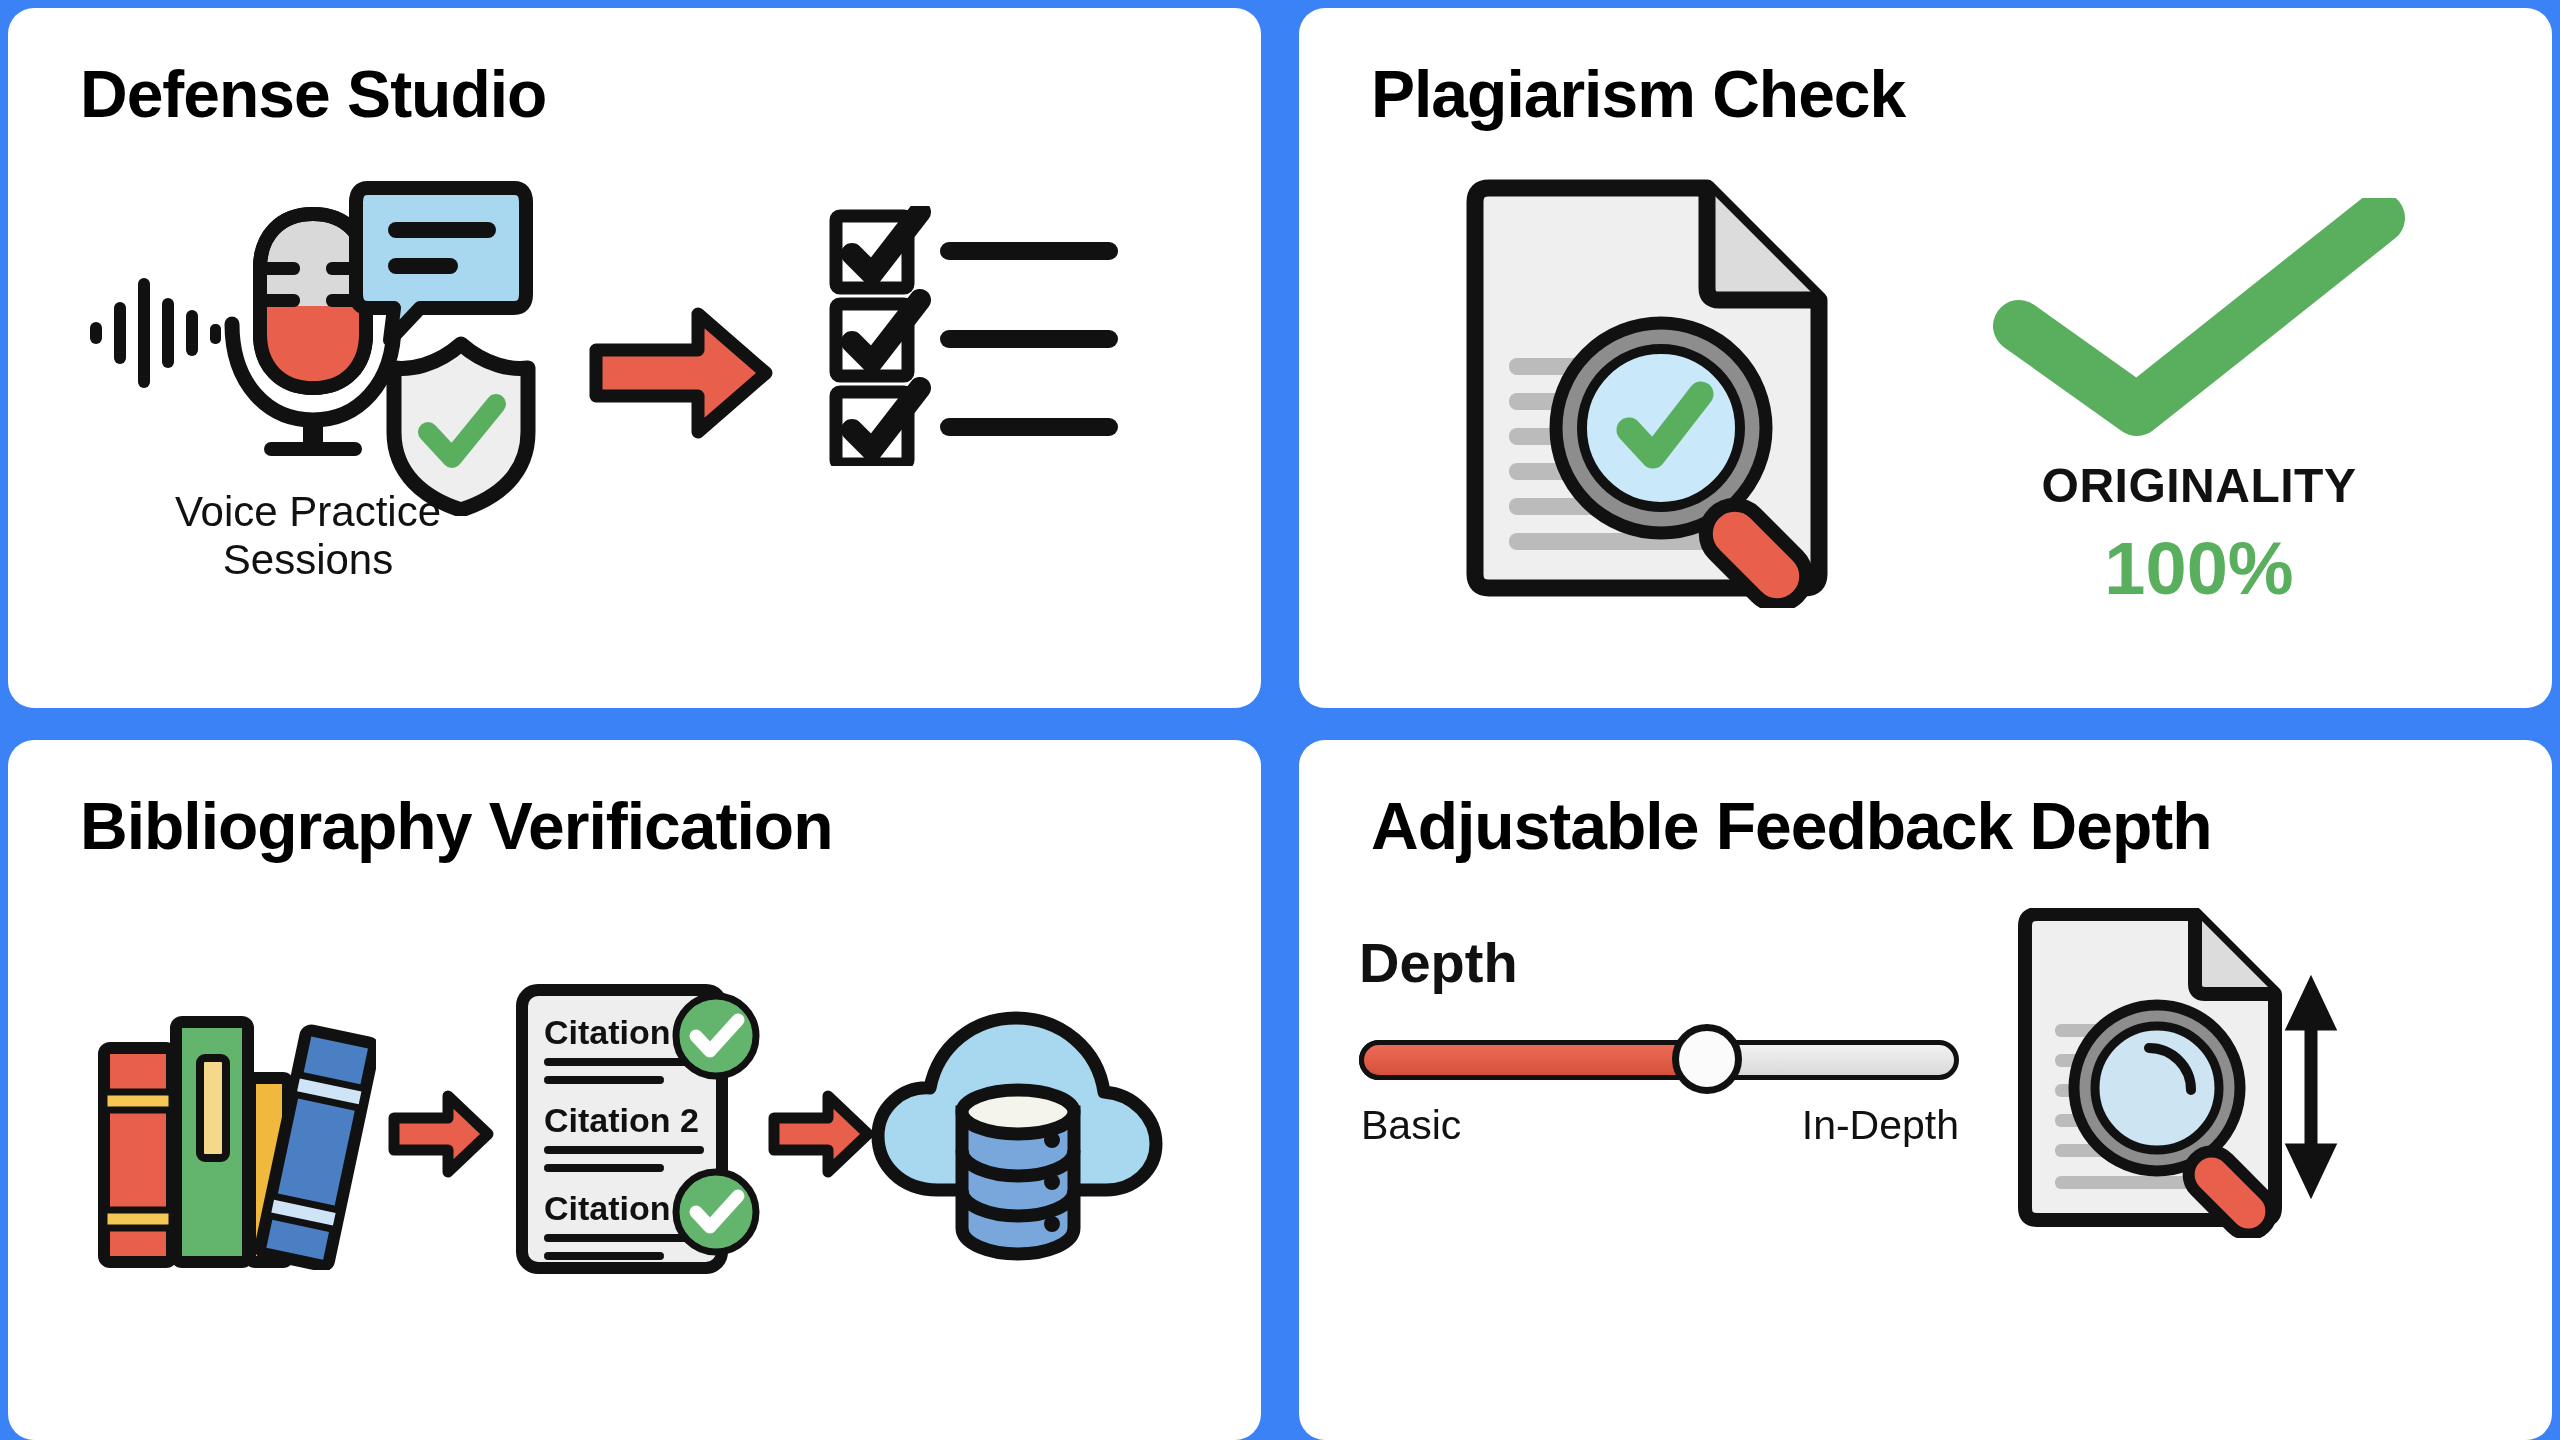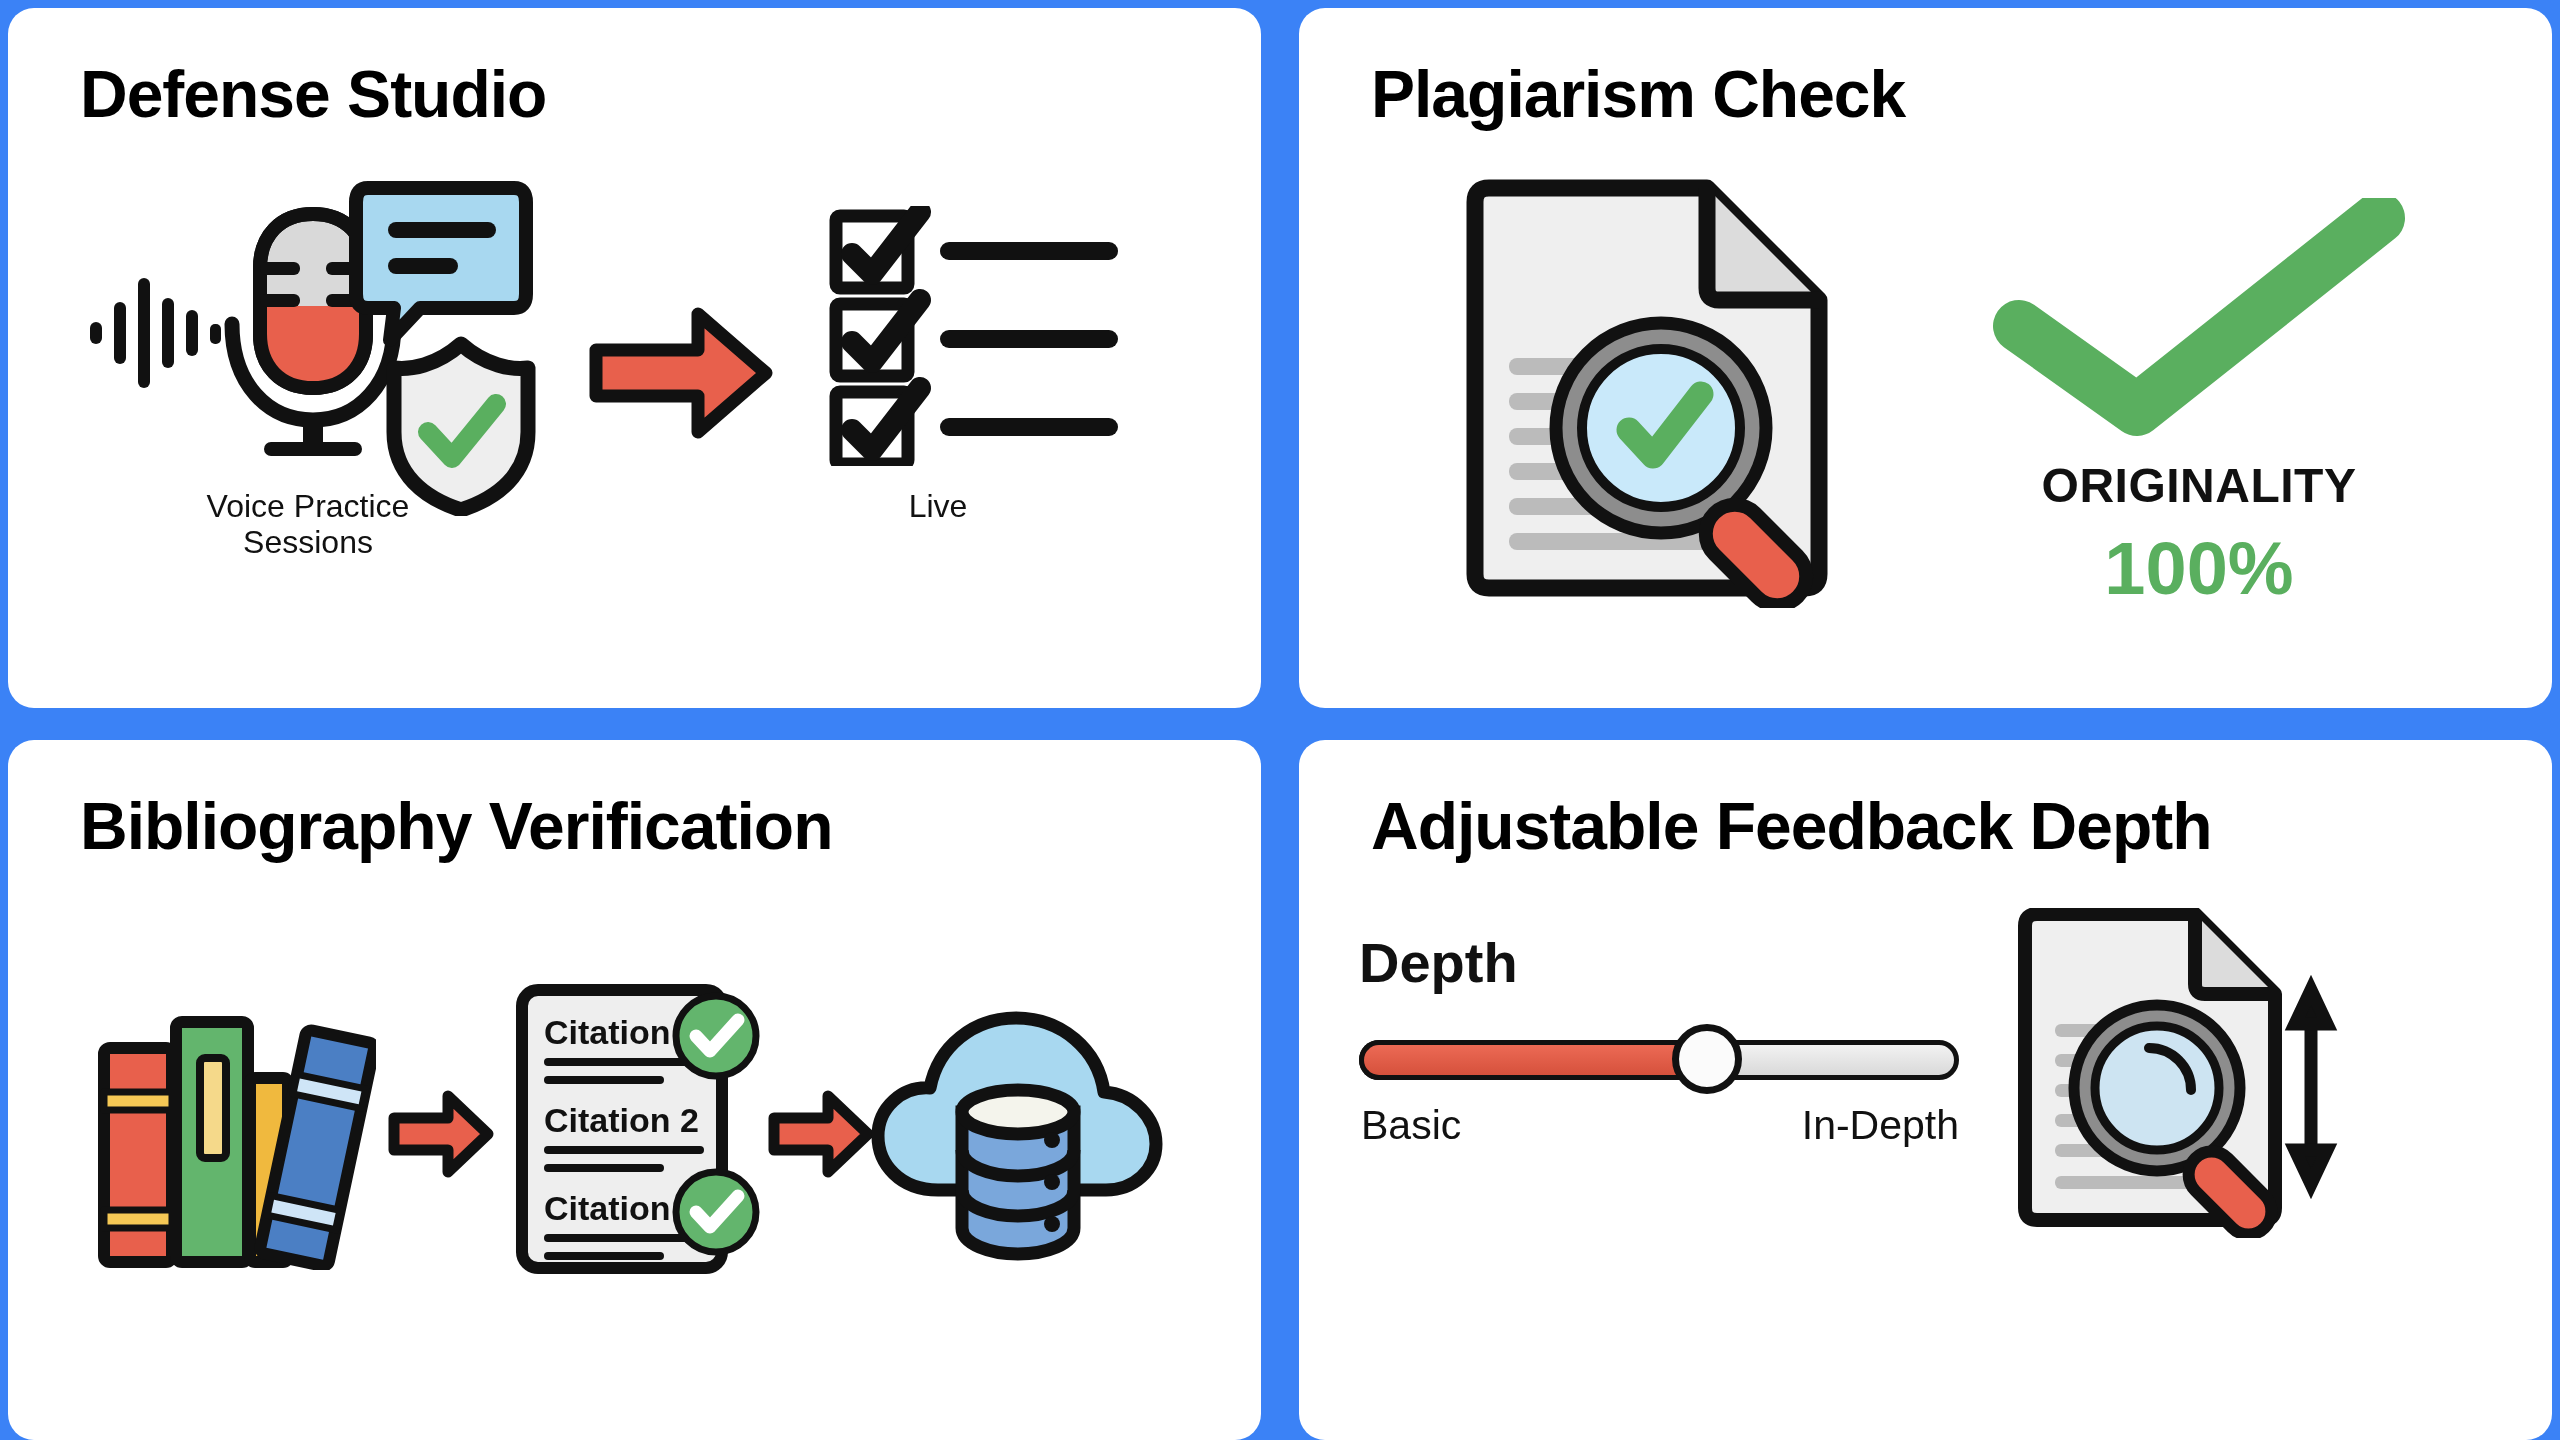--- a/index.html
+++ b/index.html
@@ -44,21 +44,21 @@
     left: 0; right: 0;
     top: 150px;
     bottom: 0;
   }
 
   
   .abs { position: absolute; }
   .caption {
     position: absolute;
     text-align: center;
-    font-size: 32px;
+    font-size: 42px;
     color: #111111;
     line-height: 1.14;
     font-family: "Liberation Sans", sans-serif;
   }
 
   
   #waveform { left: 78px; top: 108px; }
   #mic { left: 210px; top: 48px; }
   #bubble { left: 338px; top: 20px; }
   #shield { left: 378px; top: 178px; }
@@ -216,21 +216,20 @@
           <rect x="112" y="124" width="178" height="18" rx="9"></rect>
           <rect x="112" y="212" width="178" height="18" rx="9"></rect>
         </g>
       </svg>
 
       <div class="caption" id="cap-voice">
         <div>Voice Practice</div>
         <div>Sessions</div>
       </div>
       <div class="caption" id="cap-live">
-        <div>Live</div>
       </div>
     </div>
   </div>
 
   <div class="card">
     <div class="card-title">Plagiarism Check</div>
     <div class="card-body">
 
       <svg class="abs" id="doc-magnify" width="450" height="430" viewBox="0 0 450 430">
         <path d="M36 24 Q36 10 50 10 L268 10 L380 122 L380 396 Q380 410 366 410 L50 410 Q36 410 36 396 Z" fill="#efefef" stroke="#111" stroke-width="17" stroke-linejoin="round"></path>

